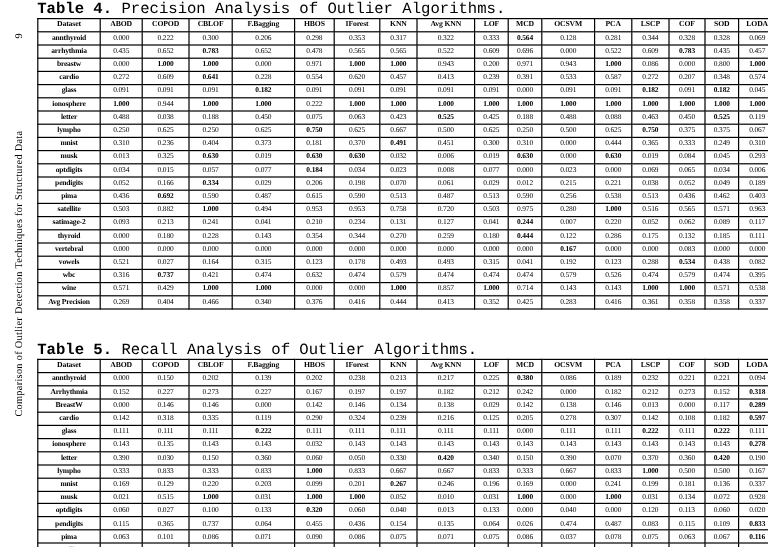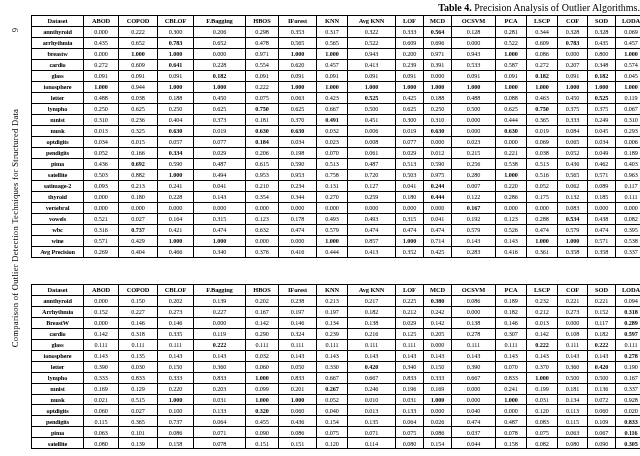--- a/index.html
+++ b/index.html
@@ -47,25 +47,25 @@
     position: absolute;
     left: 31px;
     top: 0;
     width: 609px;
     height: 456px;
   }
 
   .table-block { width: 609px; }
 
   .tbl-caption {
-    text-align: right;
-    font-size: 10px;
+    text-align: left;
+    font-size: 13px;
     line-height: 11px;
     padding: 2px 0 2px 0;
-    font-family: Liberation Serif, serif;
+    font-family: Liberation Mono, monospace;
   }
   .tbl-caption .cap-label { font-weight: bold; }
 
   table.data {
     border-collapse: collapse;
     width: 609px;
     table-layout: fixed;
     font-size: 6.1px;
     font-family: "Liberation Serif", "DejaVu Serif", serif;
   }
@@ -550,20 +550,24 @@
             <td class="num">0.358</td>
             <td class="num">0.337</td>
           </tr>
         </tbody>
     </table>
   </div>
 
   <div class="spacer"></div>
 
   <div class="table-block">
+    <div class="tbl-caption">
+      <span class="cap-label">Table 5.</span>
+      <span>Recall Analysis of Outlier Algorithms.</span>
+    </div>
     <table class="data">
       <colgroup id="cg-1">
           <col style="width: 52px;">
           <col style="width: 35px;">
           <col style="width: 39px;">
           <col style="width: 36px;">
           <col style="width: 52px;">
           <col style="width: 33px;">
           <col style="width: 38px;">
           <col style="width: 31px;">

